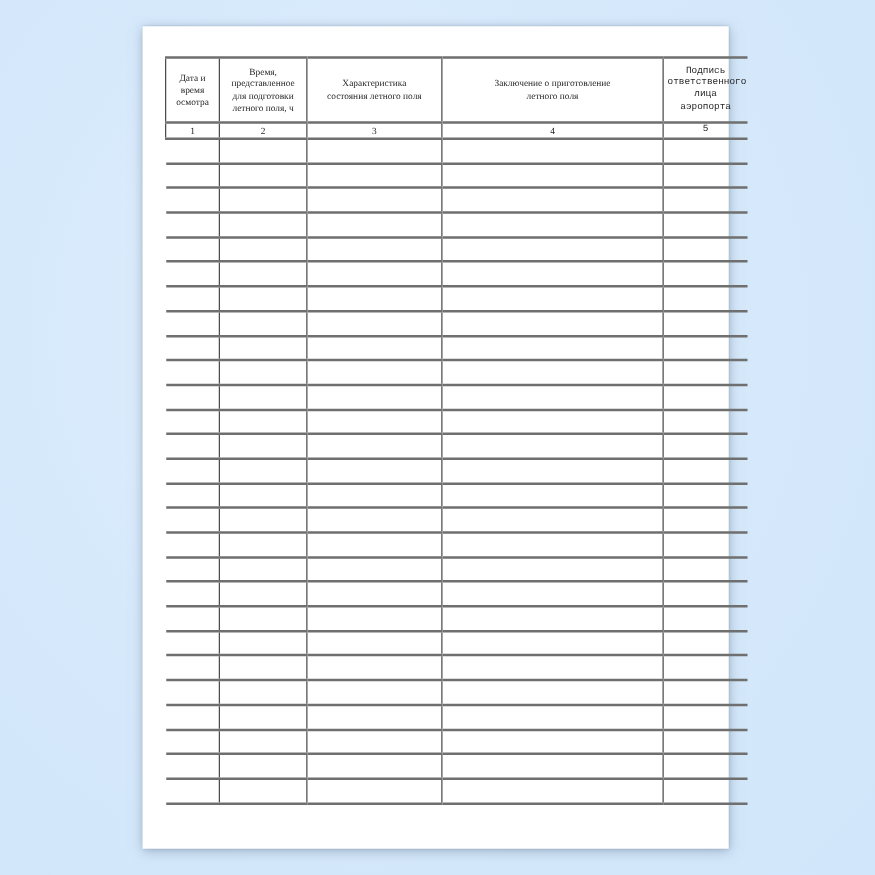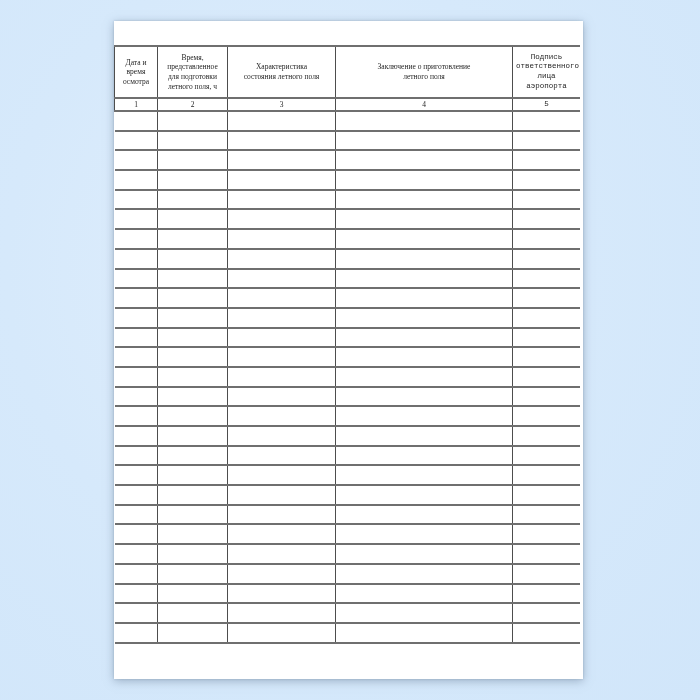--- a/index.html
+++ b/index.html
@@ -18,21 +18,21 @@
     position: absolute;
     left: 114px;
     top: 21px;
     width: 469px;
     height: 658px;
     background: #ffffff;
     box-shadow: 0 2px 9px rgba(110, 130, 155, 0.55), 0 0 2px rgba(120, 140, 160, 0.4);
   }
   .table-wrap {
     position: absolute;
-    left: 0;
+    left: 18px;
     top: 24px;
   }
   table.journal {
     border-collapse: collapse;
     table-layout: fixed;
     width: 431px;
   }
   table.journal th,
   table.journal td {
     margin: 0;

